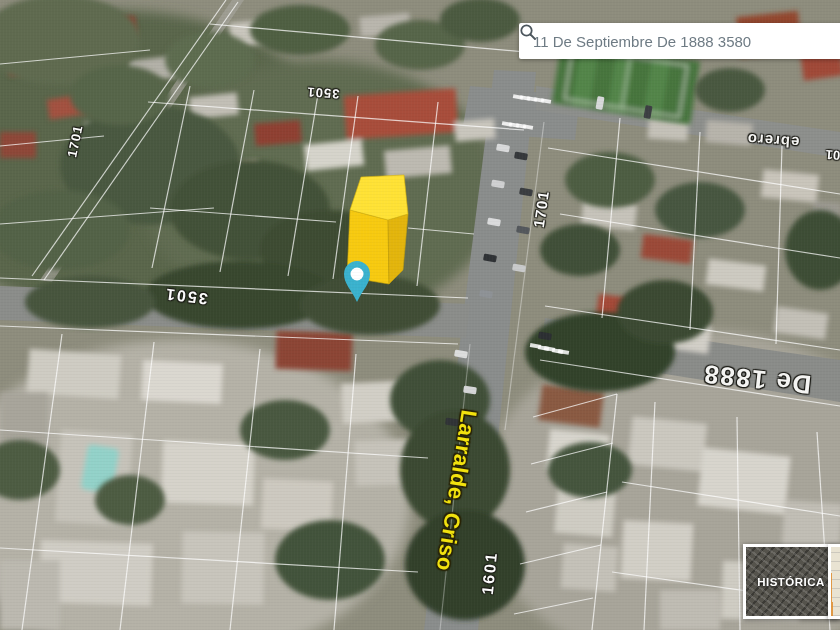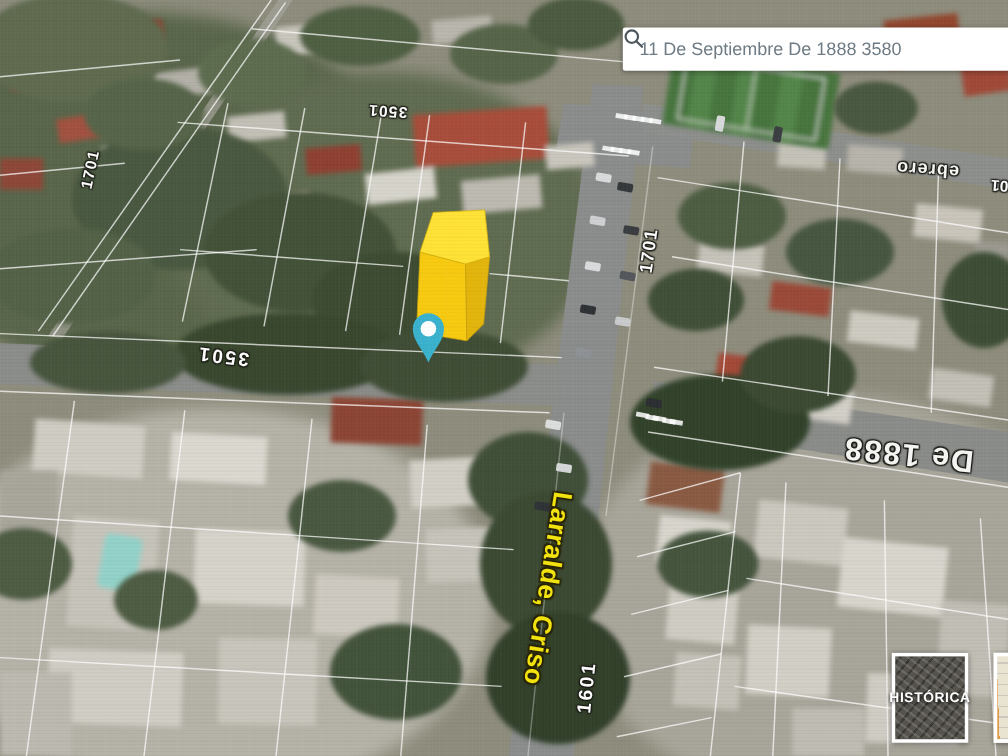--- a/index.html
+++ b/index.html
@@ -40,21 +40,21 @@
 
   
   .searchbar{position:absolute;left:519px;top:23px;width:330px;height:36px;
       background:#ffffff;border-radius:2px;display:flex;align-items:center;
       padding:0 0 0 12px;box-sizing:border-box;gap:10px;
       box-shadow:0 1px 4px rgba(0,0,0,.35);}
   .searchbar input{border:none;outline:none;background:transparent;flex:1;
       font-size:15px;color:#6e7b84;font-family:"Liberation Sans",sans-serif;}
 
   
-  .thumb{position:absolute;top:544px;width:64px;height:75px;box-sizing:border-box;
+  .thumb{position:absolute;top:544px;width:96px;height:75px;box-sizing:border-box;
       border:3px solid #ffffff;box-shadow:0 1px 5px rgba(0,0,0,.45);cursor:pointer;text-align:right;}
   .thumb-historic{left:743px;display:flex;align-items:center;justify-content:center;
       background-color:#55534c;
       background-image:repeating-linear-gradient(37deg,rgba(255,255,255,.13) 0 2px,transparent 2px 6px),
                        repeating-linear-gradient(-50deg,rgba(0,0,0,.30) 0 2px,transparent 2px 7px);}
   .thumb-historic span{color:#ffffff;font-weight:700;font-size:11.5px;letter-spacing:.5px;
       text-shadow:0 1px 3px rgba(0,0,0,.9);}
   .thumb-next{left:828px;background-color:#e9e3d2;
       background-image:repeating-linear-gradient(88deg,rgba(223,140,45,.85) 0 2px,transparent 2px 11px),
                        repeating-linear-gradient(0deg,rgba(150,150,150,.35) 0 1px,transparent 1px 9px);}

